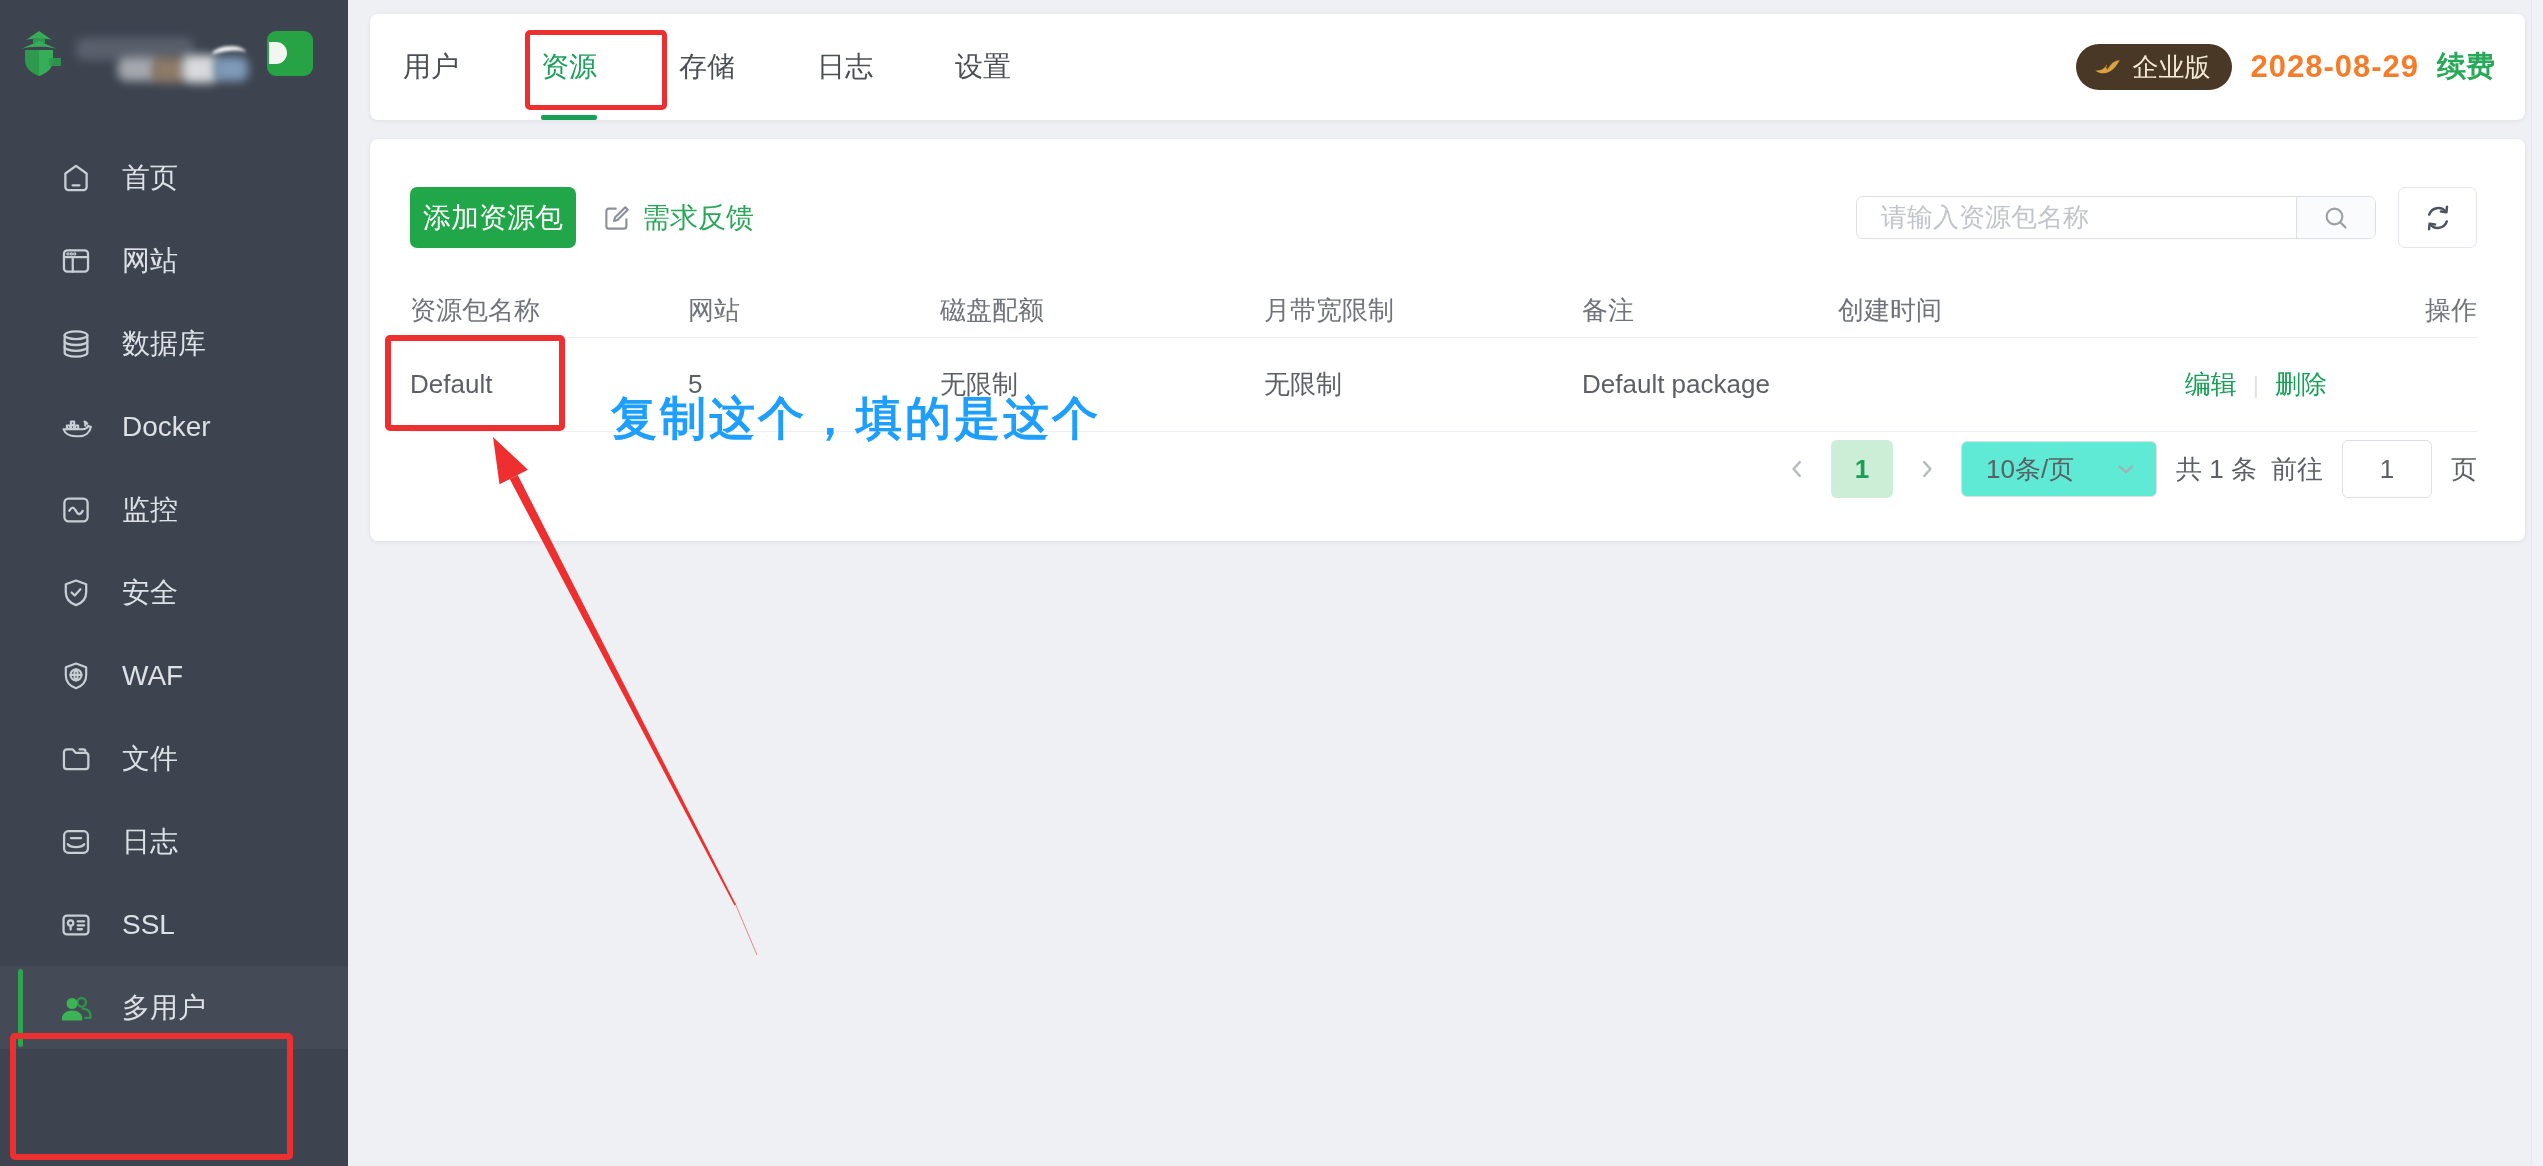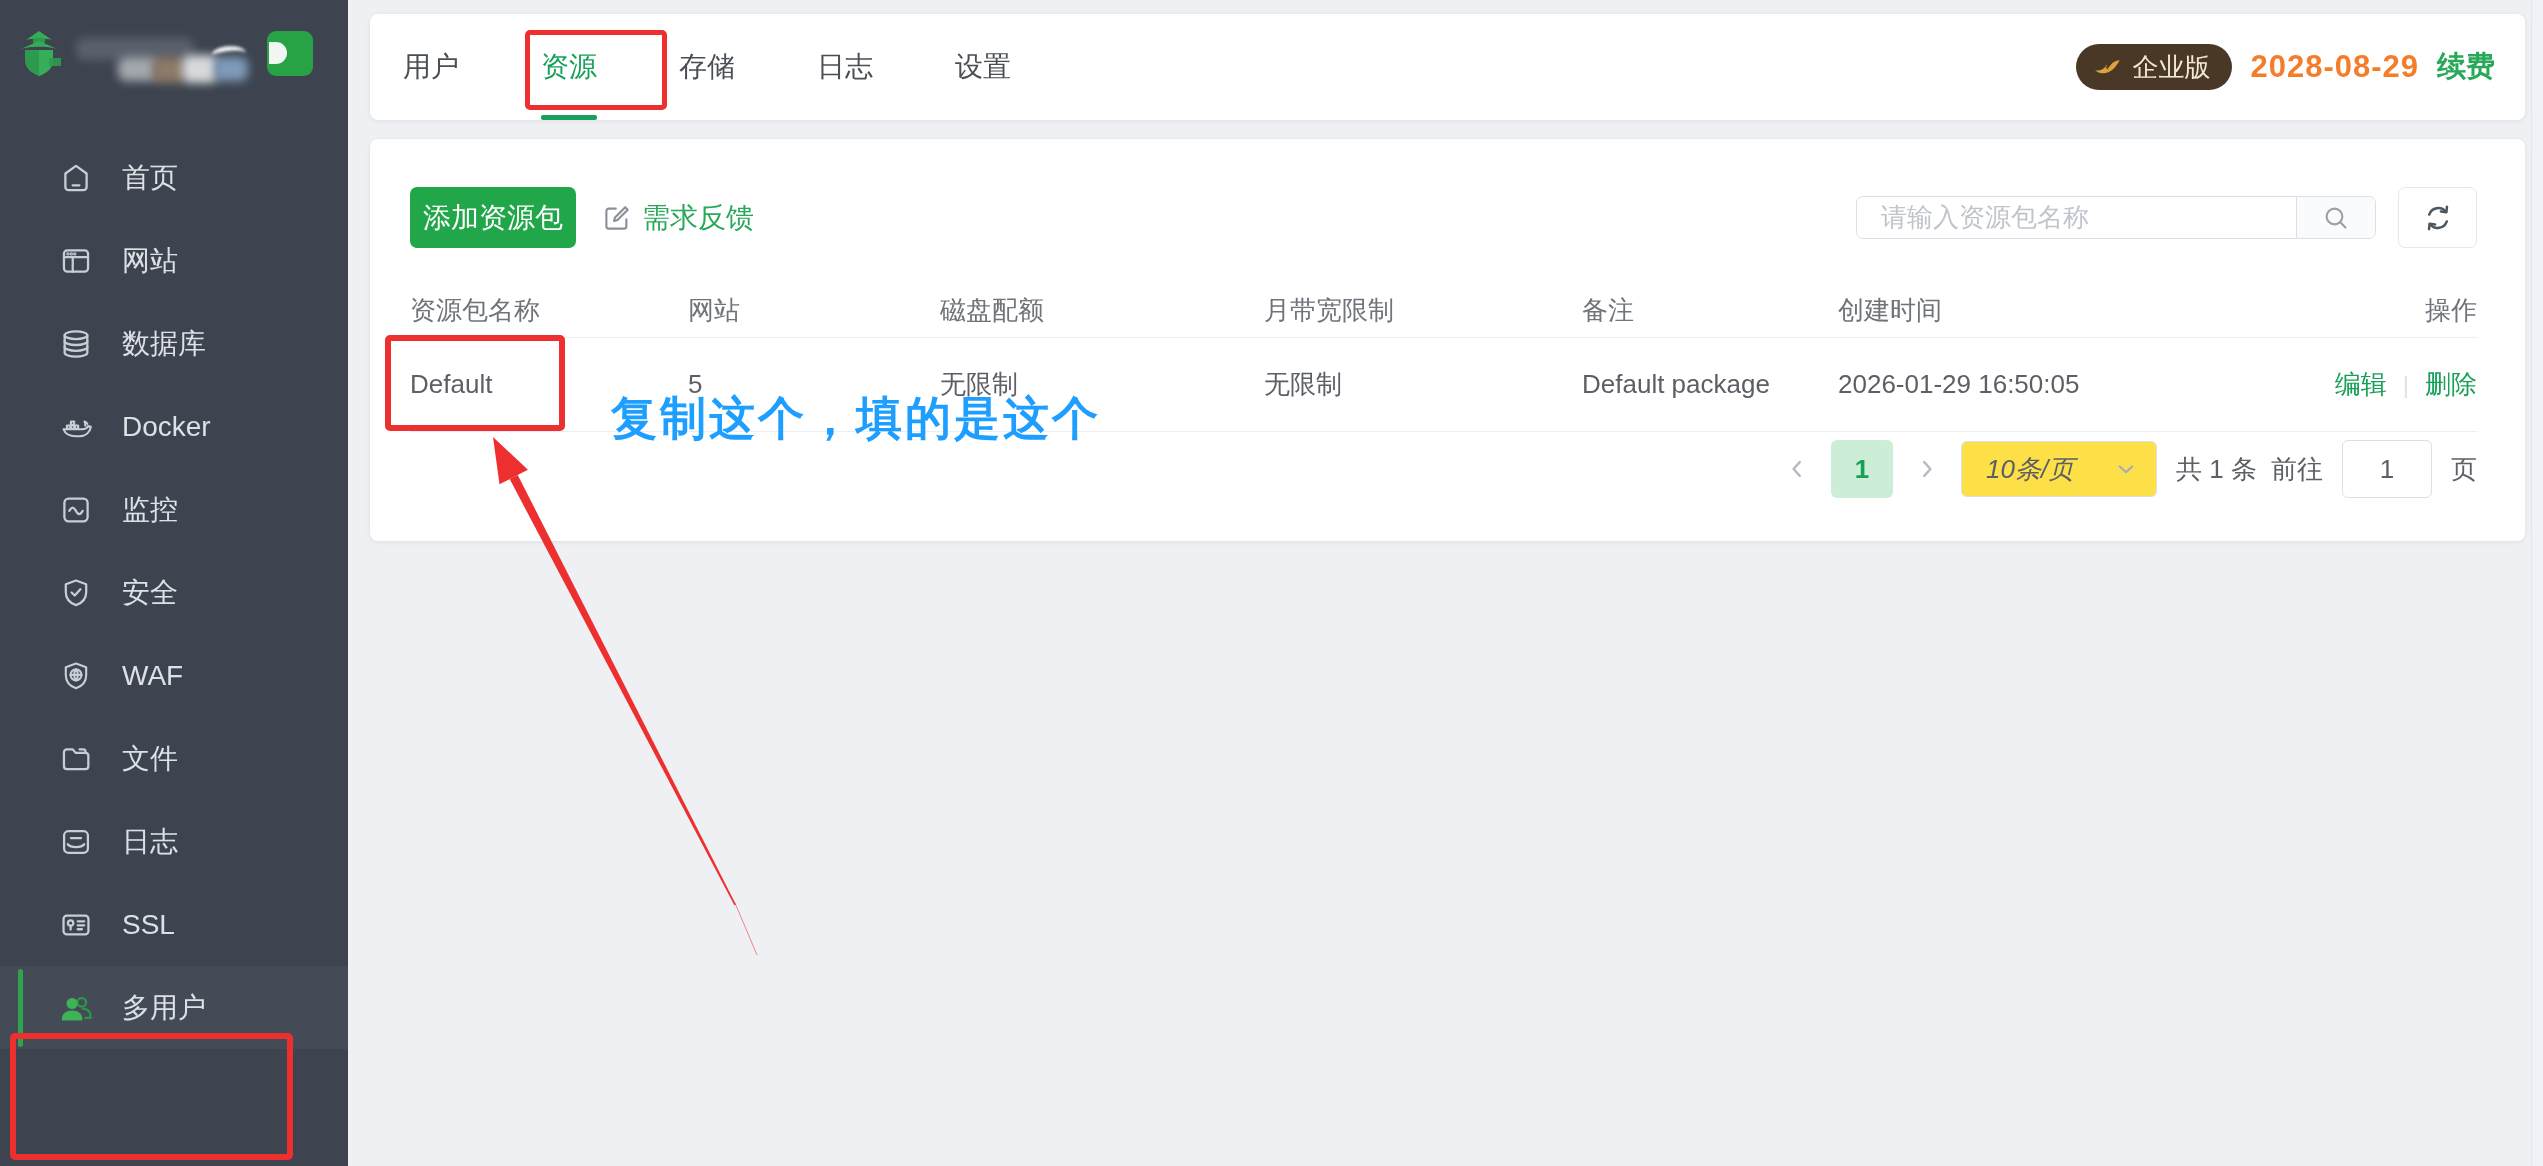--- a/index.html
+++ b/index.html
@@ -77,21 +77,21 @@
   .actions { display:flex; justify-content:flex-end; align-items:center; gap:16px; }
   .link-green { color:#18a058; font-size:26px; cursor:pointer; }
   .act-div { color:#dfe2e8; font-size:24px; }
 
   .pager { margin-top:8px; display:flex; justify-content:flex-end; align-items:center; gap:19px;
     color:#5c6066; font-size:26px; }
   .pg-chip { width:62px; height:58px; background:#cdeed6; color:#18a058; font-weight:bold;
     border-radius:6px; display:flex; align-items:center; justify-content:center; cursor:pointer; }
   .pg-nav { width:30px; height:58px; display:flex; align-items:center; justify-content:center; cursor:pointer; }
   .pg-select { width:196px; height:56px; border:1px solid #dcdfe6; border-radius:6px; display:flex;
-    align-items:center; justify-content:space-between; padding:0 20px 0 24px; cursor:pointer; background:#fde047;font-style:italic; }
+    align-items:center; justify-content:space-between; padding:0 20px 0 24px; cursor:pointer; background:#5eead4; }
   .pg-goto-input { width:90px; height:58px; border:1px solid #dcdfe6; border-radius:6px;
     text-align:center; font-size:26px; color:#5c6066; outline:none; font-family:inherit; }
   .pg-total { display:flex; gap:14px; }
 
   
   .scroll-strip { position:absolute; right:0; top:0; width:12px; height:100%;
     background:#eff2f6; border-left:1px solid #e3e7ee; }
 
   
   .overlay { position:absolute; inset:0; pointer-events:none; z-index:50; }
@@ -319,21 +319,20 @@
           <div class="cell">备注</div>
           <div class="cell">创建时间</div>
           <div class="cell last">操作</div>
         </div>
         <div class="trow tdata">
           <div class="cell">Default</div>
           <div class="cell">5</div>
           <div class="cell">无限制</div>
           <div class="cell">无限制</div>
           <div class="cell">Default package</div>
-          <div class="cell">2026-01-29 16:50:05</div>
           <div class="cell actions">
             <span class="link-green">编辑</span>
             <span class="act-div">|</span>
             <span class="link-green">删除</span>
           </div>
         </div>
       </div>
 
       <div class="pager">
         <div class="pg-nav">

